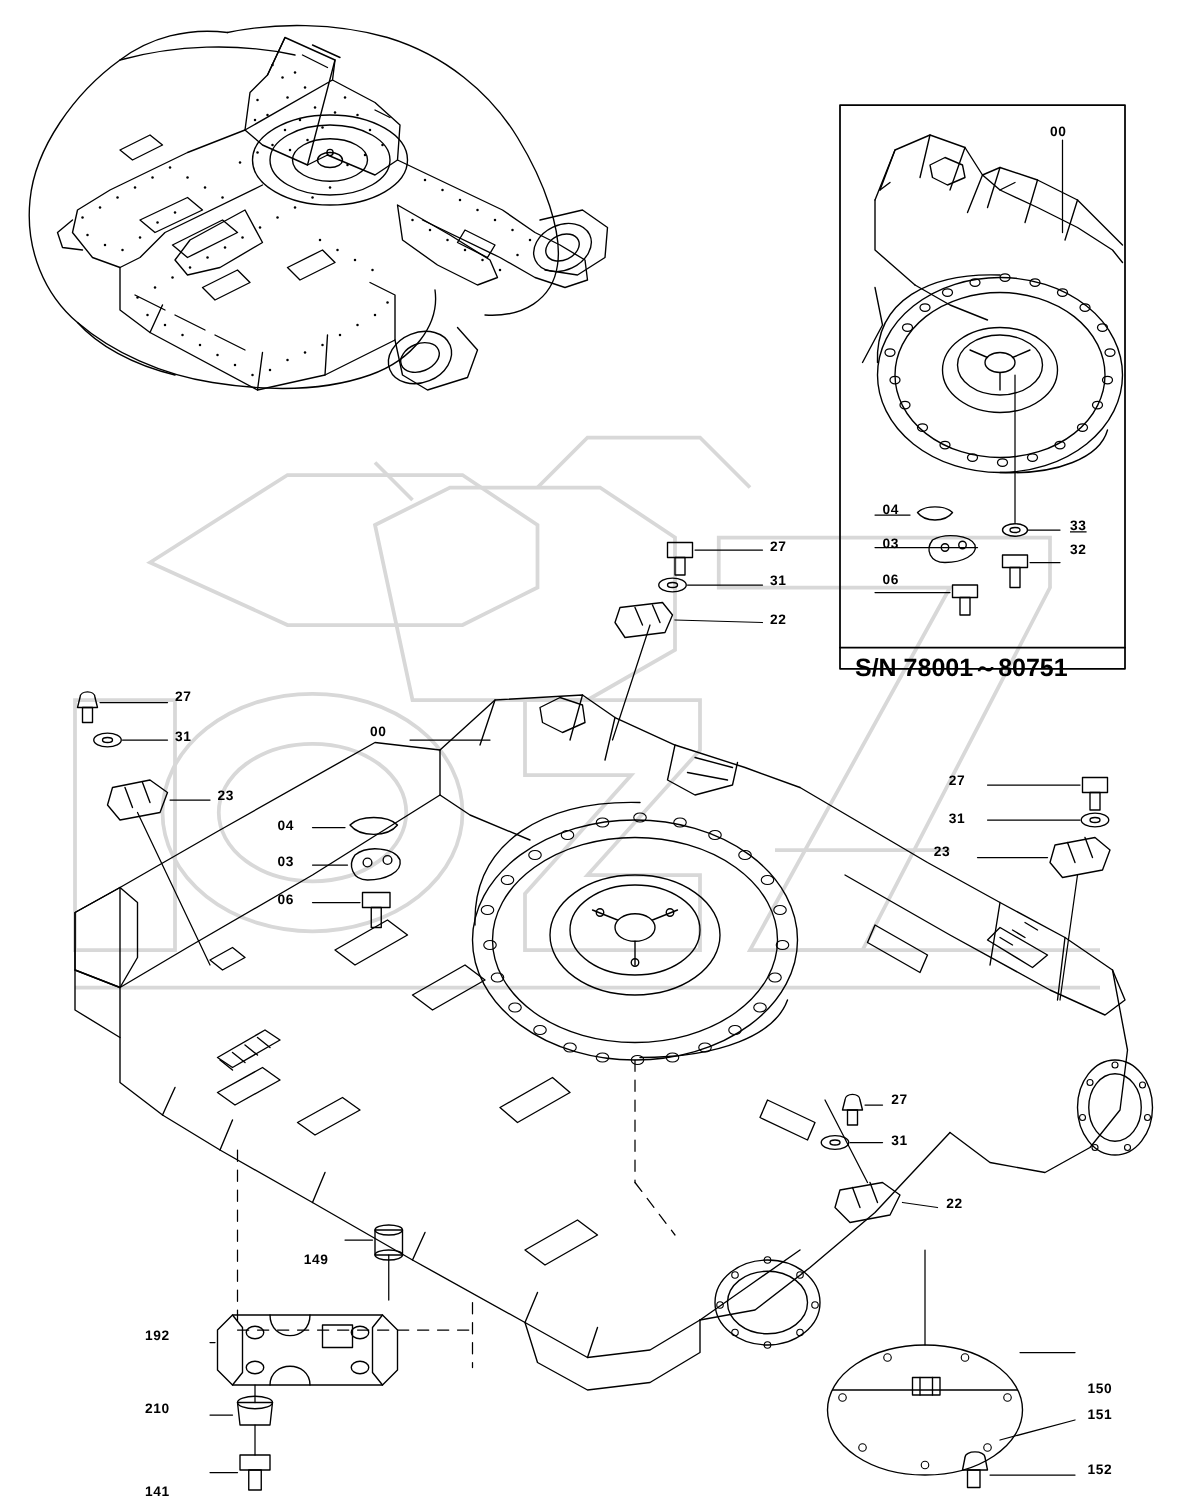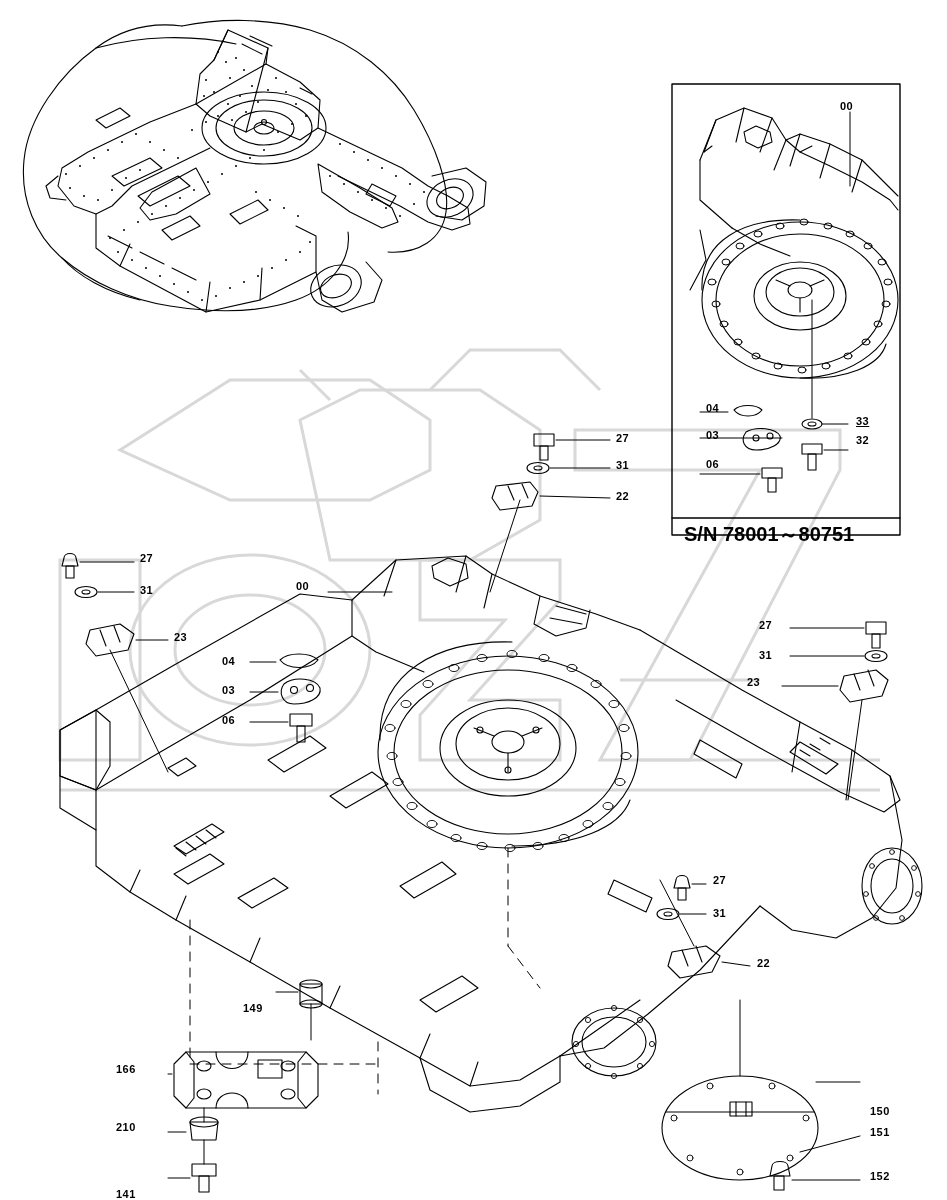--- a/index.html
+++ b/index.html
@@ -521,21 +521,21 @@
 
   <div class="lbl" style="left:759px;top:619px;">27</div>
   <div class="lbl" style="left:759px;top:649px;">31</div>
   <div class="lbl" style="left:747px;top:676px;">23</div>
 
   <div class="lbl" style="left:713px;top:874px;">27</div>
   <div class="lbl" style="left:713px;top:907px;">31</div>
   <div class="lbl" style="left:757px;top:957px;">22</div>
 
   <div class="lbl" style="left:243px;top:980px;margin-top:22px;">149</div>
-  <div class="lbl" style="left:116px;top:1063px;">166</div>
+  <div class="lbl" style="left:116px;top:1063px;">192</div>
   <div class="lbl" style="left:116px;top:1121px;">210</div>
   <div class="lbl" style="left:116px;top:1168px;margin-top:20px;">141</div>
 
   <div class="lbl" style="left:870px;top:1073px;margin-top:32px;">150</div>
   <div class="lbl" style="left:870px;top:1126px;text-align:center;">151</div>
   <div class="lbl" style="left:870px;top:1170px;">152</div>
 
   <div class="sn" style="left:684px;top:521px;">S/N  78001～80751</div>
 
 </div>

